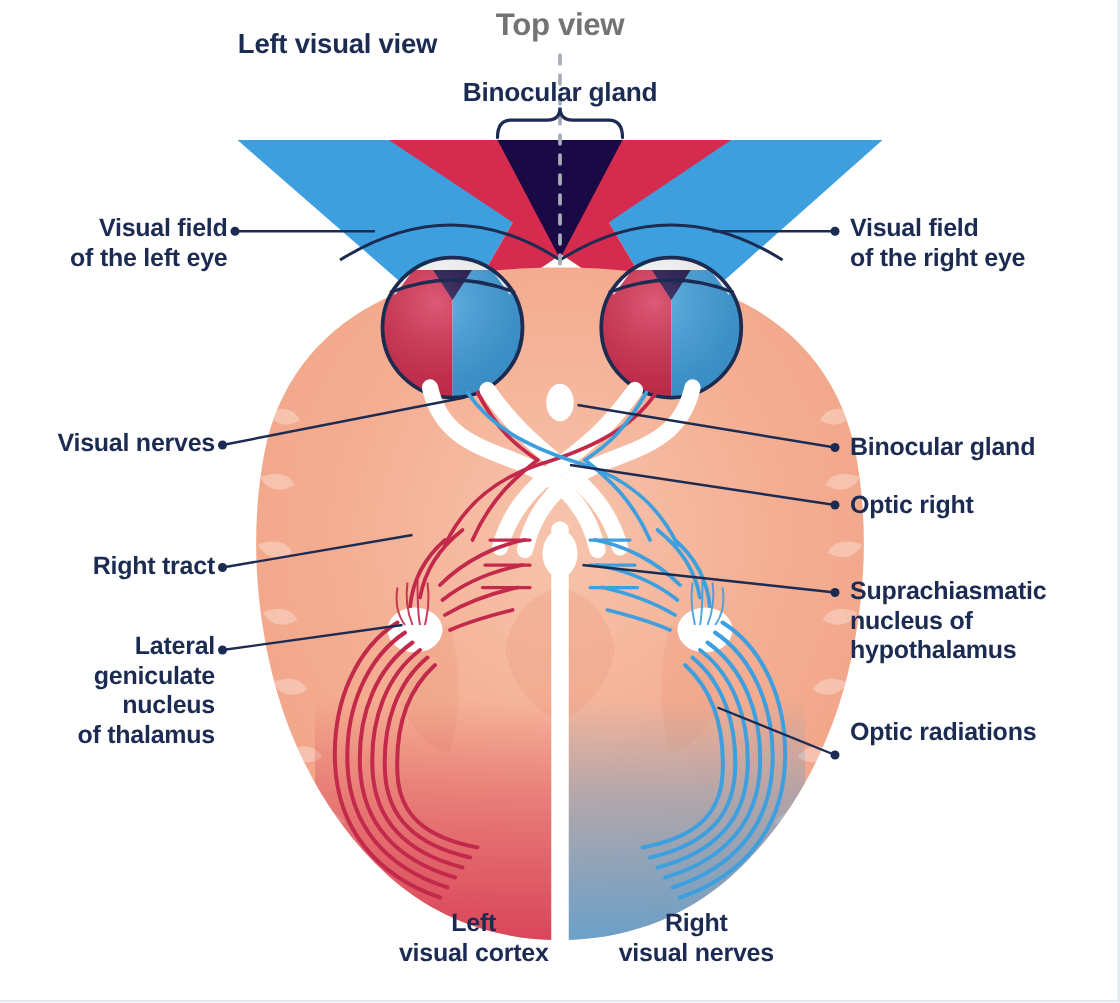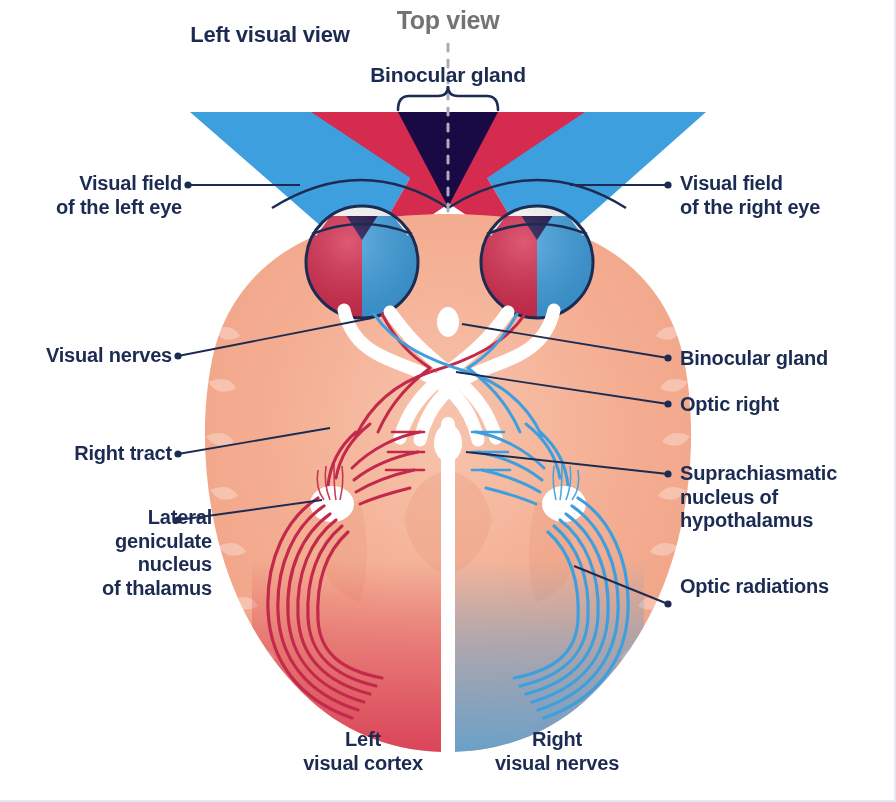--- a/index.html
+++ b/index.html
@@ -305,37 +305,37 @@
 
   <div class="lab c t-bino" style="left:348px;top:63px;width:200px;">Binocular gland</div>
 
   <div class="lab r t-side" style="left:0px;top:172px;width:182px;">Visual field
 of the left eye</div>
 
   <div class="lab r t-side" style="left:0px;top:344px;width:172px;">Visual nerves</div>
 
   <div class="lab r t-side" style="left:0px;top:442px;width:172px;">Right tract</div>
 
-  <div class="lab r t-side" style="left:0px;top:506px;width:172px;margin-left:40px;">Lateral
+  <div class="lab r t-side" style="left:0px;top:506px;width:172px;">Lateral
 geniculate
 nucleus
 of thalamus</div>
 
   <div class="lab l t-side" style="left:680px;top:172px;width:214px;">Visual field
 of the right eye</div>
 
   <div class="lab l t-side" style="left:680px;top:347px;width:214px;">Binocular gland</div>
 
   <div class="lab l t-side" style="left:680px;top:393px;width:214px;">Optic right</div>
 
   <div class="lab l t-side" style="left:680px;top:462px;width:214px;">Suprachiasmatic
 nucleus of
 hypothalamus</div>
 
   <div class="lab l t-side" style="left:680px;top:575px;width:214px;">Optic radiations</div>
 
-  <div class="lab c t-bottom" style="left:268px;top:728px;width:190px;">Left
+  <div class="lab c t-bottom" style="left:284px;top:728px;width:190px;">Left
 visual cortex</div>
 
   <div class="lab c t-bottom" style="left:462px;top:728px;width:190px;">Right
 visual nerves</div>
 
 </div>
 
 </body></html>

